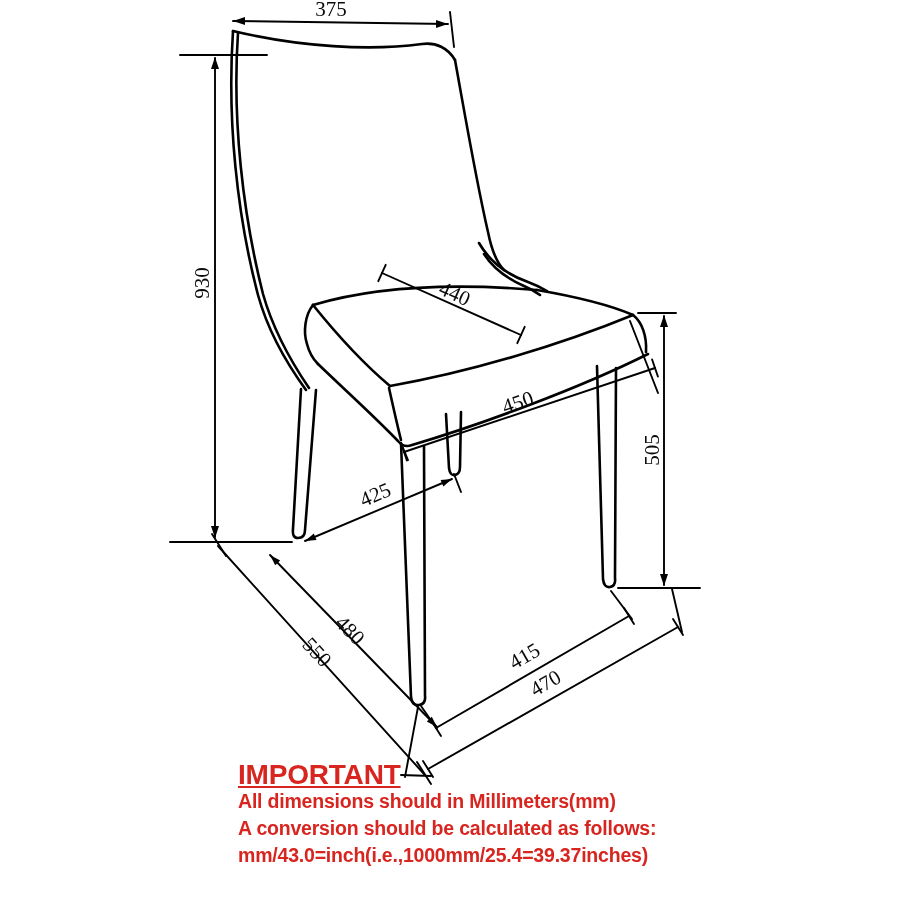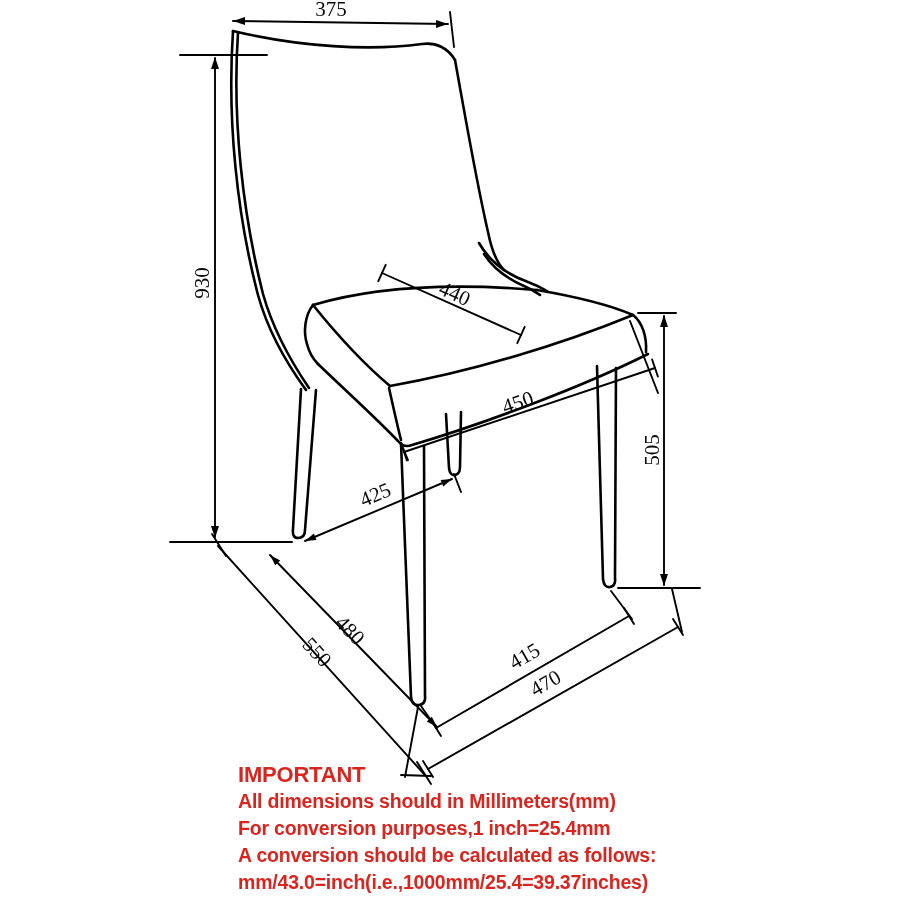--- a/index.html
+++ b/index.html
@@ -6,21 +6,21 @@
   #stage{position:relative;width:828px;height:900px;background:#ffffff;overflow:hidden;
          font-family:"Liberation Sans",sans-serif;}
   #drawing{position:absolute;left:0;top:0;}
   .chair{stroke:#000;stroke-width:2.6;fill:none;stroke-linecap:round;stroke-linejoin:round;}
   .dim{stroke:#000;stroke-width:1.9;fill:none;stroke-linecap:round;}
   .arrow{fill:#000;stroke:none;}
   .dimtext{font-family:"Liberation Serif","DejaVu Serif",serif;font-size:21px;fill:#0a0a0a;
            text-anchor:middle;}
   .notice{position:absolute;left:238px;top:761px;color:#d8251f;font-weight:bold;
           white-space:nowrap;letter-spacing:-0.2px;}
-  .notice .head{font-size:22px;line-height:27px;}
+  .notice .head{font-size:28px;line-height:27px;text-decoration:underline;}
   .notice .ln{font-size:19.5px;line-height:27px;}
 </style>
 </head>
 <body>
 
 <div id="stage">
 
   <svg id="drawing" width="900" height="900" viewBox="0 0 900 900">
 
     <g class="chair">
@@ -121,17 +121,16 @@
       <text class="dimtext" transform="translate(345,635) rotate(46)">480</text>
       <text class="dimtext" transform="translate(312,657) rotate(47)">550</text>
       <text class="dimtext" transform="translate(528,662) rotate(-30)">415</text>
       <text class="dimtext" transform="translate(549,689) rotate(-30)">470</text>
     </g>
   </svg>
 
   <div class="notice">
     <div class="head">IMPORTANT</div>
     <div class="ln">All dimensions should in Millimeters(mm)</div>
-    <div class="ln">For conversion purposes,1 inch=25.4mm</div>
     <div class="ln">A conversion should be calculated as follows:</div>
     <div class="ln">mm/43.0=inch(i.e.,1000mm/25.4=39.37inches)</div>
   </div>
 </div>
 
 </body></html>

